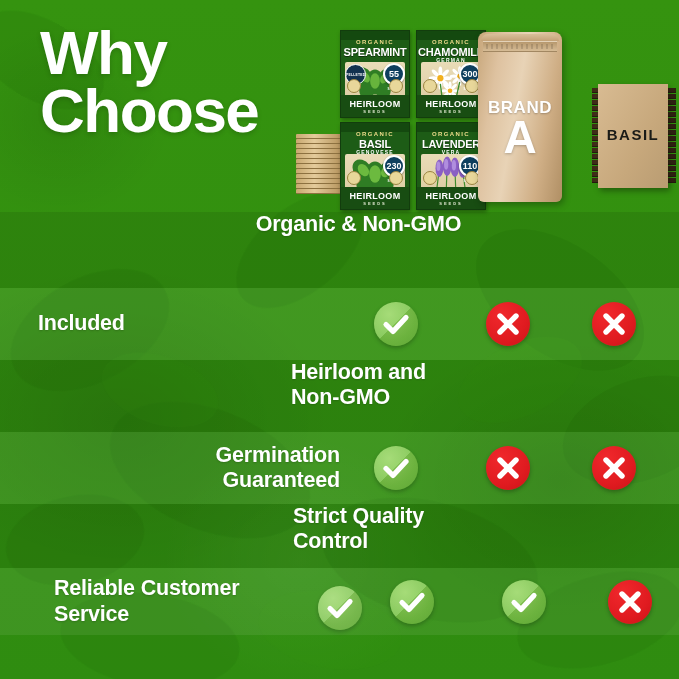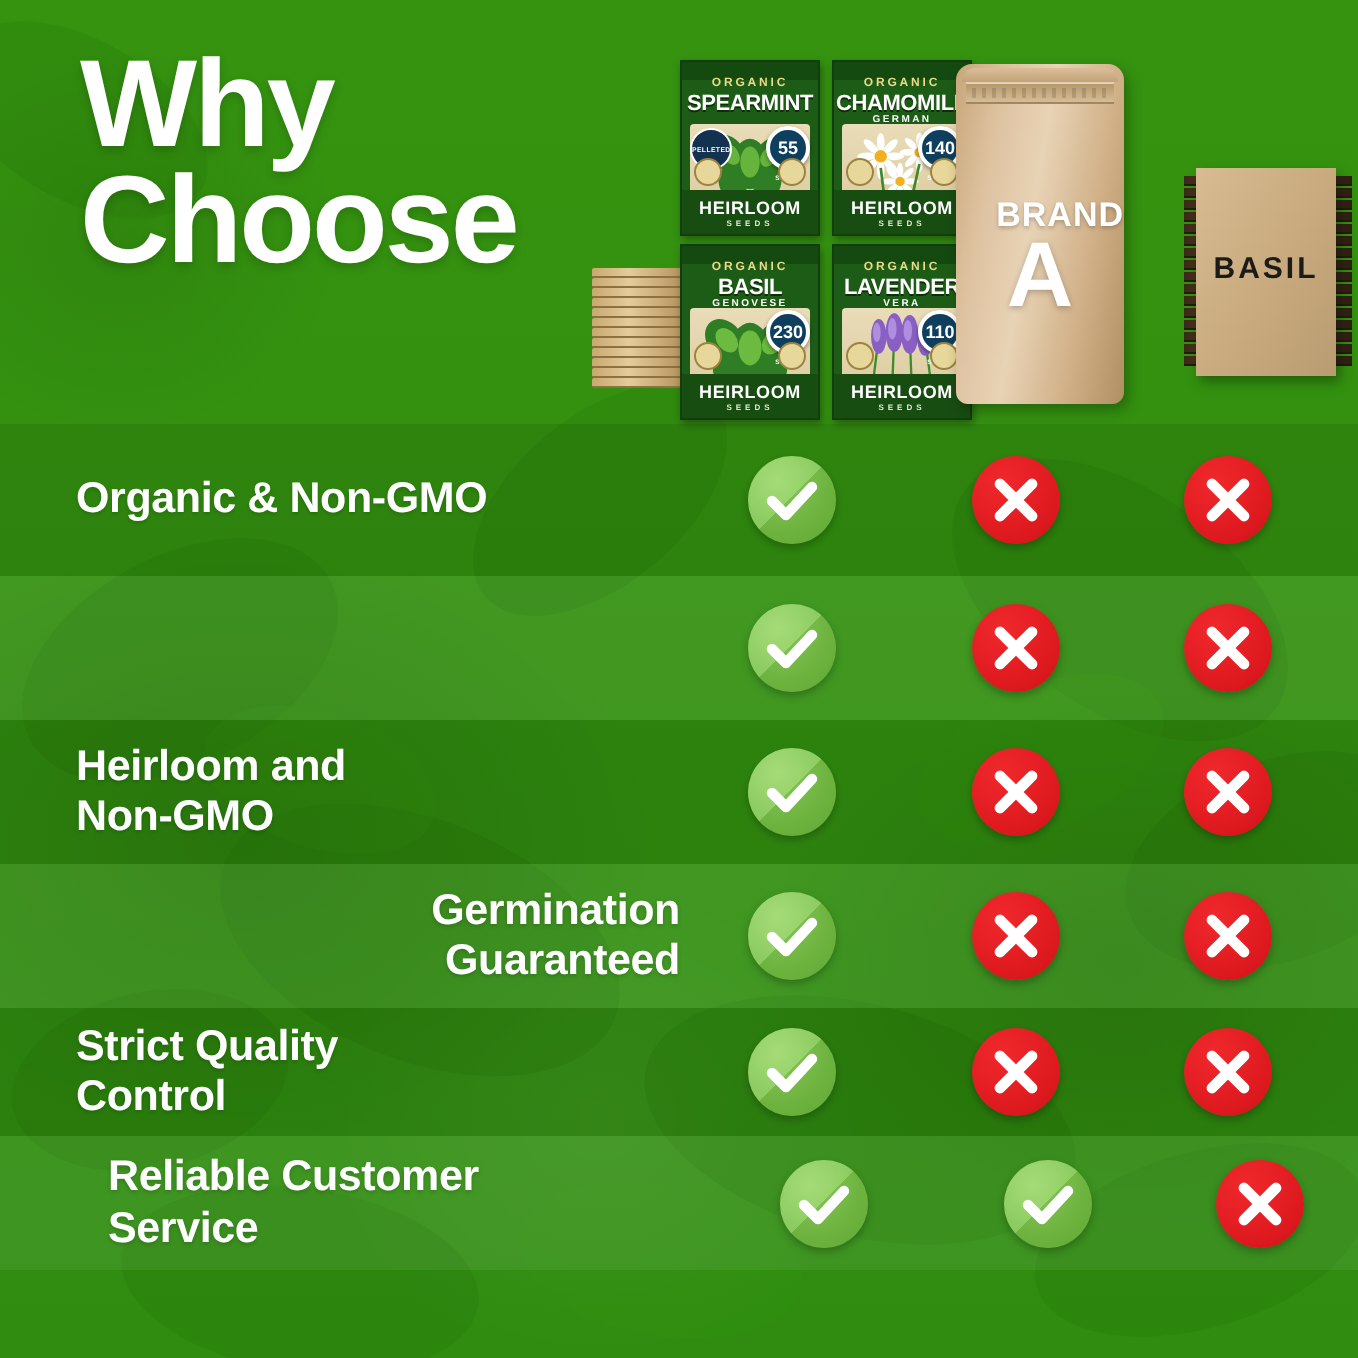--- a/index.html
+++ b/index.html
@@ -106,21 +106,21 @@
   }
   .pouch .seal::after{
     content:"";position:absolute;inset:2px 3px;
     background:repeating-linear-gradient(90deg,rgba(0,0,0,.13) 0 2px,rgba(0,0,0,0) 2px 5px);
   }
   .pouch .lip{
     position:absolute;left:3px;right:3px;top:2px;height:7px;
     background:linear-gradient(#d9bf9a,#c3a277);border-radius:7px 7px 0 0;
   }
   .pouch-brand{
-    position:absolute;left:0;right:0;top:66px;text-align:right;
+    position:absolute;left:0;right:0;top:66px;text-align:center;
     color:#fff;font-weight:bold;font-size:17px;letter-spacing:.5px;
     text-shadow:0 1px 2px rgba(0,0,0,.25);
   }
   .pouch-letter{
     position:absolute;left:0;right:0;top:82px;text-align:center;
     color:#fff;font-weight:bold;font-size:46px;line-height:46px;
     text-shadow:0 1px 3px rgba(0,0,0,.25);
   }
   
   .envwrap{position:absolute;left:298px;top:62px;width:96px;height:106px;}
@@ -135,21 +135,21 @@
     background:linear-gradient(120deg,#d8bb92,#c7a87c 60%,#b99c72);
     box-shadow:2px 3px 6px rgba(0,0,0,.35);
   }
   .env-label{
     position:absolute;left:0;right:0;top:42px;text-align:center;
     color:#1b1b17;font-weight:bold;font-size:15px;letter-spacing:1.5px;
   }
   
   .rows{position:absolute;left:0;top:212px;width:679px;}
   .row{position:relative;width:679px;display:flex;align-items:center;}
-  .row.dark{background:rgba(0,0,0,.085);}
+  .row.dark{background:rgba(0,0,0,.085);flex-direction:column;}
   .row.light{background:rgba(255,255,255,.075);}
   .row-label{
     flex:0 0 340px;padding-left:38px;box-sizing:border-box;
     color:#fff;font-weight:bold;font-size:21.5px;line-height:1.18;
     letter-spacing:-.2px;text-shadow:0 1px 2px rgba(0,0,0,.18);
   }
   .cell{flex:0 0 112px;display:flex;justify-content:center;align-items:center;}
   .cell.c1{flex:0 0 112px;}
   .cell.c2{flex:0 0 112px;}
   .cell.c3{flex:0 0 100px;}
@@ -297,21 +297,21 @@
                   <ellipse cx="-7" cy="0" rx="5" ry="2"></ellipse>
                     <ellipse cx="-5" cy="-5" rx="2" ry="5" transform="rotate(-45 -5 -5)"></ellipse>
                 </g>
                 <circle r="3" fill="#f2b01e"></circle>
               </g>
               <path d="M20 22 L22 38 M40 20 L36 38 M30 34 L31 39" stroke="#3c8a2a" stroke-width="1.4" fill="none"></path>
             </g>
           </svg>
         </div>
         <div class="pk-badge">
-          <span>140</span>
+          <span>300</span>
           <i>SEEDS</i>
         </div>
         <div class="pk-seal" style="left:6px;bottom:24px;"></div>
         <div class="pk-seal" style="right:6px;bottom:24px;"></div>
         <div class="pk-strip"></div>
         <div class="pk-heirloom">
           <span>HEIRLOOM</span>
           <i>SEEDS</i>
         </div>
       </div>
@@ -447,20 +447,21 @@
         <div class="ico no">
           <svg viewBox="0 0 44 44">
               <path d="M14 14 L30 30 M30 14 L14 30" stroke="#fff" stroke-width="5.4" stroke-linecap="round"></path>
             </svg>
         </div>
       </div>
     </div>
 
     <div class="row light" style="height:72px;">
       <div class="row-label">
+        <div>Included</div>
       </div>
       <div class="cell c1">
         <div class="ico yes">
           <svg viewBox="0 0 44 44">
               <path d="M12 22.5 L19 29.5 L32 15.5" stroke="#fff" stroke-width="5.2" fill="none" stroke-linecap="round" stroke-linejoin="round"></path>
             </svg>
         </div>
       </div>
       <div class="cell c2">
         <div class="ico no">

